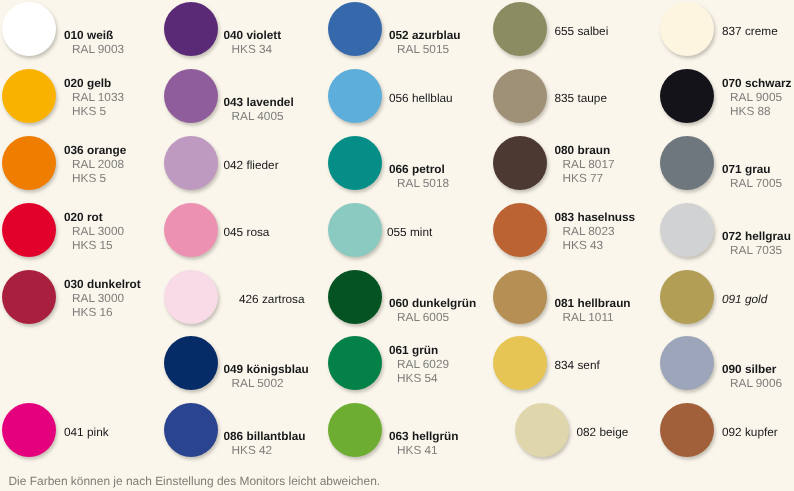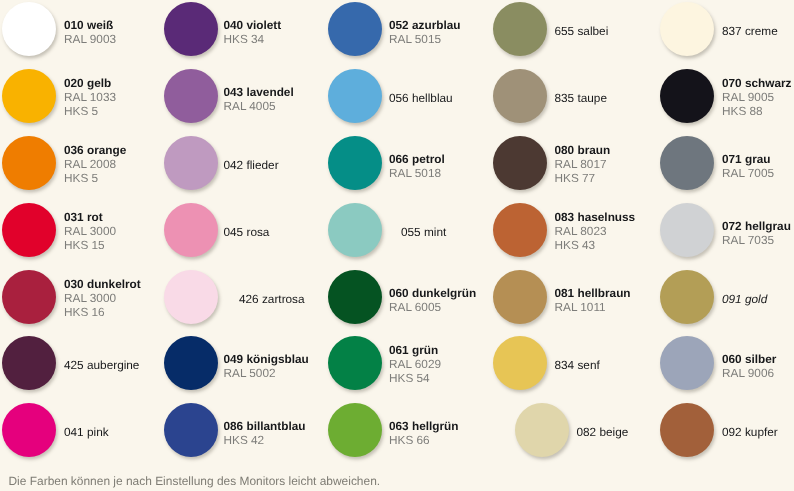--- a/index.html
+++ b/index.html
@@ -31,36 +31,37 @@
     height: 54px;
     border-radius: 50%;
     flex: 0 0 auto;
     box-shadow: 1.5px 2.5px 3.5px rgba(118,112,100,0.40);
   }
   .labels {
     margin-left: 8px;
     line-height: 13.7px;
     white-space: nowrap;
     position: relative;
-    top: 4px;
+    top: 14px;
   }
   .labels.single {
     top: 3px;
   }
   .labels.triple {
     top: 1.7px;
   }
   .name {
     color: #17181a;
     font-size: 11.8px;
   }
   .name.bold { font-weight: bold; }
   .sub {
     color: #7d7d7a;
     font-size: 11.8px;
+    margin-left: 8px;
   }
   .footnote {
     position: absolute;
     left: 8.5px;
     top: 473.5px;
     color: #7e7c74;
     font-size: 11.95px;
   }
 </style>
 </head>
@@ -86,37 +87,31 @@
       <div class="dot" style="background: rgb(239, 125, 0); width: 54px; height: 54px;"></div>
       <div class="labels triple" style="margin-left: 8px;">
         <div class="name bold">036 orange</div>
         <div class="sub">RAL 2008</div>
         <div class="sub">HKS 5</div>
       </div>
     </div>
     <div class="swatch" style="left: 2px; top: 203px;">
       <div class="dot" style="background: rgb(225, 1, 43); width: 54px; height: 54px;"></div>
       <div class="labels triple" style="margin-left: 8px;">
-        <div class="name bold">031 rot</div>
+        <div class="name bold">020 rot</div>
         <div class="sub">RAL 3000</div>
         <div class="sub">HKS 15</div>
       </div>
     </div>
     <div class="swatch" style="left: 2px; top: 270px;">
       <div class="dot" style="background: rgb(169, 32, 62); width: 54px; height: 54px;"></div>
       <div class="labels triple" style="margin-left: 8px;">
         <div class="name bold">030 dunkelrot</div>
         <div class="sub">RAL 3000</div>
         <div class="sub">HKS 16</div>
-      </div>
-    </div>
-    <div class="swatch" style="left: 2px; top: 336px;">
-      <div class="dot" style="background: rgb(82, 32, 63); width: 54px; height: 54px;"></div>
-      <div class="labels single" style="margin-left: 8px;">
-        <div class="name">425 aubergine</div>
       </div>
     </div>
     <div class="swatch" style="left: 2px; top: 403px;">
       <div class="dot" style="background: rgb(229, 0, 125); width: 54px; height: 54px;"></div>
       <div class="labels single" style="margin-left: 8px;">
         <div class="name">041 pink</div>
       </div>
     </div>
     <div class="swatch" style="left: 164px; top: 2px;">
       <div class="dot" style="background: rgb(90, 42, 119); width: 54px; height: 54px;"></div>
@@ -179,21 +174,21 @@
     </div>
     <div class="swatch" style="left: 328px; top: 136px;">
       <div class="dot" style="background: rgb(5, 142, 135); width: 54px; height: 54px;"></div>
       <div class="labels" style="margin-left: 7px;">
         <div class="name bold">066 petrol</div>
         <div class="sub">RAL 5018</div>
       </div>
     </div>
     <div class="swatch" style="left: 328px; top: 203px;">
       <div class="dot" style="background: rgb(139, 202, 193); width: 54px; height: 54px;"></div>
-      <div class="labels single" style="margin-left: 19px;">
+      <div class="labels single" style="margin-left: 5px;">
         <div class="name">055 mint</div>
       </div>
     </div>
     <div class="swatch" style="left: 328px; top: 270px;">
       <div class="dot" style="background: rgb(5, 83, 34); width: 54px; height: 54px;"></div>
       <div class="labels" style="margin-left: 7px;">
         <div class="name bold">060 dunkelgrün</div>
         <div class="sub">RAL 6005</div>
       </div>
     </div>
@@ -202,21 +197,21 @@
       <div class="labels triple" style="margin-left: 7px;">
         <div class="name bold">061 grün</div>
         <div class="sub">RAL 6029</div>
         <div class="sub">HKS 54</div>
       </div>
     </div>
     <div class="swatch" style="left: 328px; top: 403px;">
       <div class="dot" style="background: rgb(109, 173, 50); width: 54px; height: 54px;"></div>
       <div class="labels" style="margin-left: 7px;">
         <div class="name bold">063 hellgrün</div>
-        <div class="sub">HKS 66</div>
+        <div class="sub">HKS 41</div>
       </div>
     </div>
     <div class="swatch" style="left: 493px; top: 2px;">
       <div class="dot" style="background: rgb(138, 141, 97); width: 54px; height: 54px;"></div>
       <div class="labels single" style="margin-left: 7.5px;">
         <div class="name">655 salbei</div>
       </div>
     </div>
     <div class="swatch" style="left: 493px; top: 69px;">
       <div class="dot" style="background: rgb(159, 145, 120); width: 54px; height: 54px;"></div>
@@ -289,21 +284,21 @@
     </div>
     <div class="swatch" style="left: 660px; top: 270px; font-style: italic;">
       <div class="dot" style="background: rgb(179, 158, 86); width: 54px; height: 54px;"></div>
       <div class="labels single" style="margin-left: 8px;">
         <div class="name">091 gold</div>
       </div>
     </div>
     <div class="swatch" style="left: 660px; top: 336px;">
       <div class="dot" style="background: rgb(156, 165, 185); width: 54px; height: 54px;"></div>
       <div class="labels" style="margin-left: 8px;">
-        <div class="name bold">060 silber</div>
+        <div class="name bold">090 silber</div>
         <div class="sub">RAL 9006</div>
       </div>
     </div>
     <div class="swatch" style="left: 660px; top: 403px;">
       <div class="dot" style="background: rgb(162, 96, 58); width: 54px; height: 54px;"></div>
       <div class="labels single" style="margin-left: 8px;">
         <div class="name">092 kupfer</div>
       </div>
     </div>
   </div>

